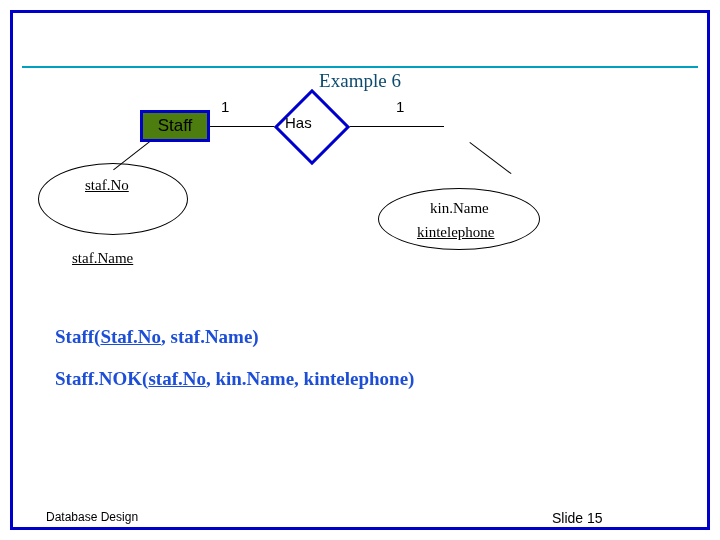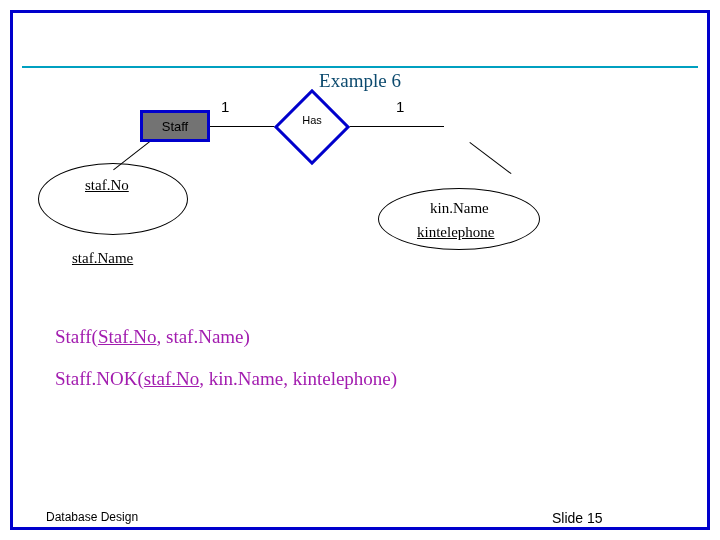--- a/index.html
+++ b/index.html
@@ -43,27 +43,27 @@
     top: 66px;
     width: 676px;
     height: 0;
     border-top: 2px solid #00a0c0;
   }
 
   
   .entity {
     position: absolute;
     border: 3px solid #0000cc;
-    background: #737373;
+    background: #4d7c0f;
     box-sizing: border-box;
     display: flex;
     align-items: center;
     justify-content: center;
     font-family: "Liberation Sans", sans-serif;
-    font-size: 13px;
+    font-size: 17px;
     color: #000000;
     z-index: 4;
   }
   #entity-staff {
     left: 140px;
     top: 110px;
     width: 70px;
     height: 32px;
   }
   #entity-nok {
@@ -83,23 +83,23 @@
     border: 3px solid #0000cc;
     transform: rotate(45deg);
     box-sizing: border-box;
     z-index: 4;
   }
   #rel-has-label {
     position: absolute;
     left: 285px;
     top: 114px;
     width: 54px;
-    text-align: center;
-    font-family: "Liberation Sans", sans-serif;
-    font-size: 11px;
+    text-align: left;
+    font-family: "Liberation Sans", sans-serif;
+    font-size: 15px;
     color: #000000;
     z-index: 5;
   }
   
   .conn {
     position: absolute;
     height: 0;
     border-top: 1px solid #000000;
     z-index: 2;
   }
@@ -179,22 +179,23 @@
     top: 142px;
     width: 52px;
     transform: rotate(37deg);
   }
 
   
   .schema {
     position: absolute;
     font-family: "Liberation Serif", serif;
     font-size: 19px;
-    color: #a21caf;
+    color: #1d4ed8;
     white-space: nowrap;
+    font-weight: bold;
   }
   #schema-1 { left: 55px; top: 326px; }
   #schema-2 { left: 55px; top: 368px; }
   .pk { text-decoration: underline; }
 
   
   #footer-left {
     position: absolute;
     left: 46px;
     top: 510px;

